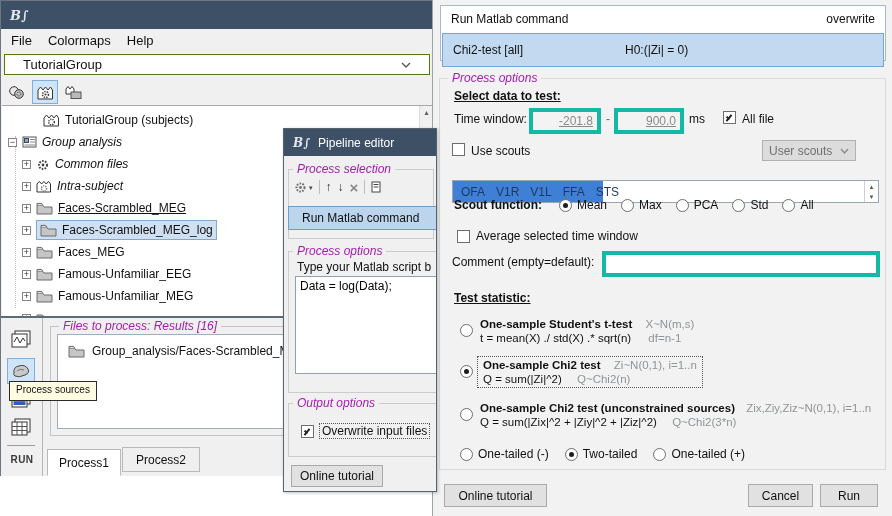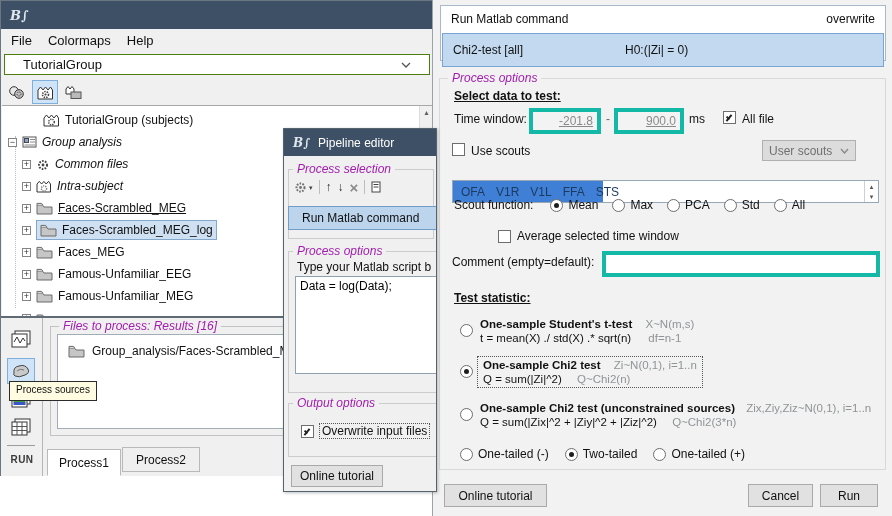--- a/index.html
+++ b/index.html
@@ -111,34 +111,34 @@
           <span>STS</span>
         </div>
         <div style="flex:1;"></div>
         <div style="width:14px; border-left:1px solid #d0d0d0; display:flex; flex-direction:column; align-items:center; justify-content:space-between; padding:2px 0; color:#555; font-size:7px; line-height:7px;">
           <span>▴</span>
           <span>▾</span>
         </div>
       </div>
 
       <div class="abs" style="left:0; top:116px; width:447px; height:20px; display:flex; align-items:center;">
-        <span style="margin-left:14px;">Scout function:</span>
+        <span style="margin-left:14px;font-weight:bold;">Scout function:</span>
         <span class="rb sel" style="margin-left:17px; margin-right:5px;"></span>
         <span>Mean</span>
         <span class="rb" style="margin-left:14px; margin-right:5px;"></span>
         <span>Max</span>
         <span class="rb" style="margin-left:14px; margin-right:5px;"></span>
         <span>PCA</span>
         <span class="rb" style="margin-left:14px; margin-right:5px;"></span>
         <span>Std</span>
         <span class="rb" style="margin-left:14px; margin-right:5px;"></span>
         <span>All</span>
       </div>
 
-      <div class="abs" style="left:0; top:147px; height:20px; display:flex; align-items:center;padding-left:41px;">
+      <div class="abs" style="left:0; top:147px; height:20px; display:flex; align-items:center;">
         <span class="cb" style="margin-left:17px; margin-right:6px;"></span>
         <span>Average selected time window</span>
       </div>
 
       <div class="abs" style="left:0; top:172px; width:447px; height:22px;">
         <span class="abs" style="left:12px; top:4px;">Comment (empty=default):</span>
         <input class="inp abs" style="left: 162px; top: 0px; width: 278px; height: 21px;" value="">
       </div>
 
       <div class="abs" style="left:14px; top:212px; font-weight:bold; text-decoration:underline;">Test statistic:</div>

